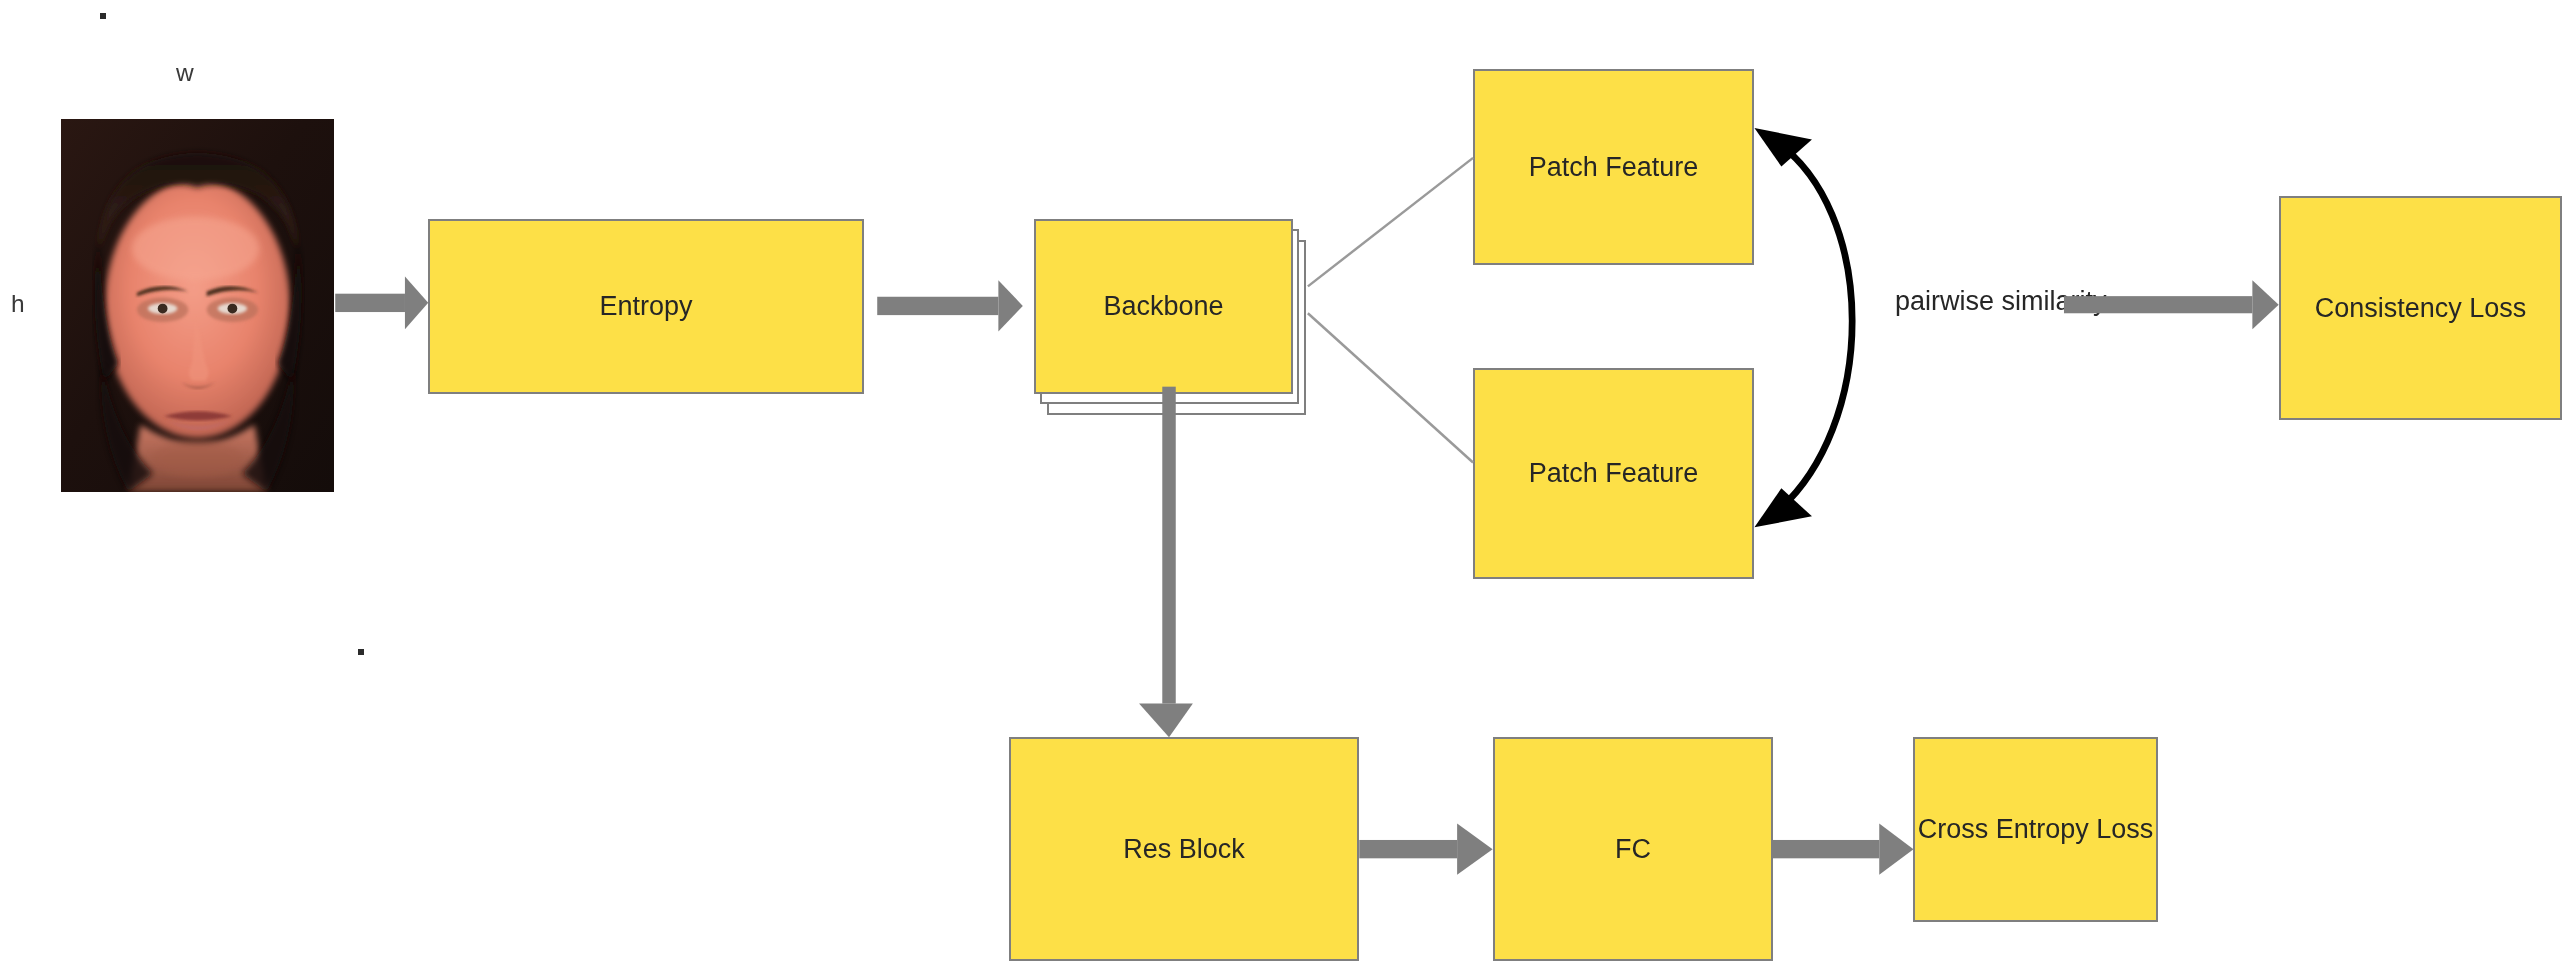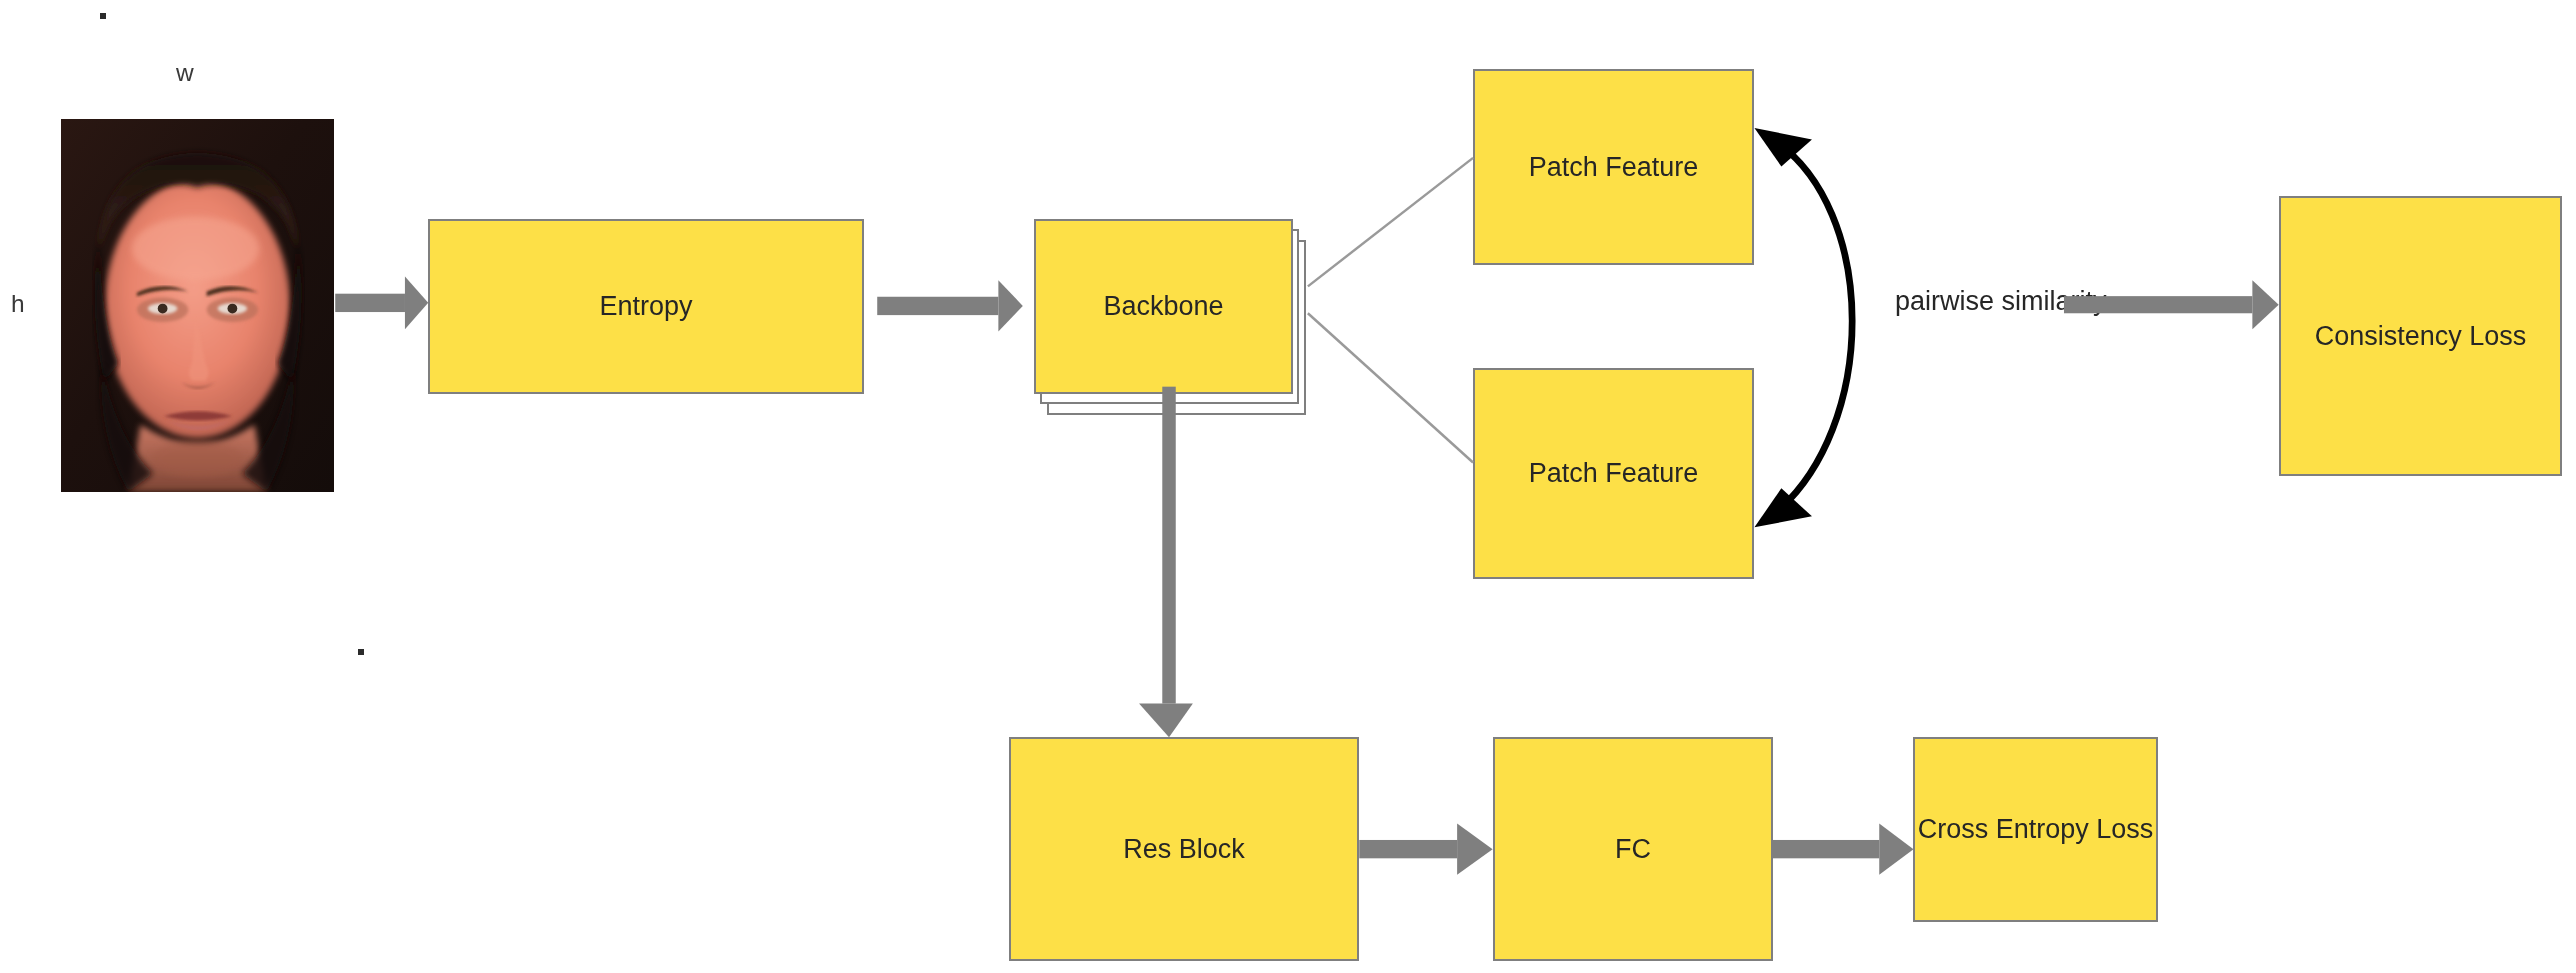--- a/index.html
+++ b/index.html
@@ -104,21 +104,21 @@
   </div>
 
   <div class="node" style="left:1473px;top:69px;width:281px;height:196px;">
     <span>Patch Feature</span>
   </div>
 
   <div class="node" style="left:1473px;top:368px;width:281px;height:211px;">
     <span>Patch Feature</span>
   </div>
 
-  <div class="node" style="left:2279px;top:196px;width:283px;height:280px;">
+  <div class="node" style="left:2279px;top:196px;width:283px;height:224px;">
     <span>Consistency Loss</span>
   </div>
 
   <div class="node" style="left:1009px;top:737px;width:350px;height:224px;">
     <span>Res Block</span>
   </div>
 
   <div class="node" style="left:1493px;top:737px;width:280px;height:224px;text-align:center;">
     <span>FC</span>
   </div>

